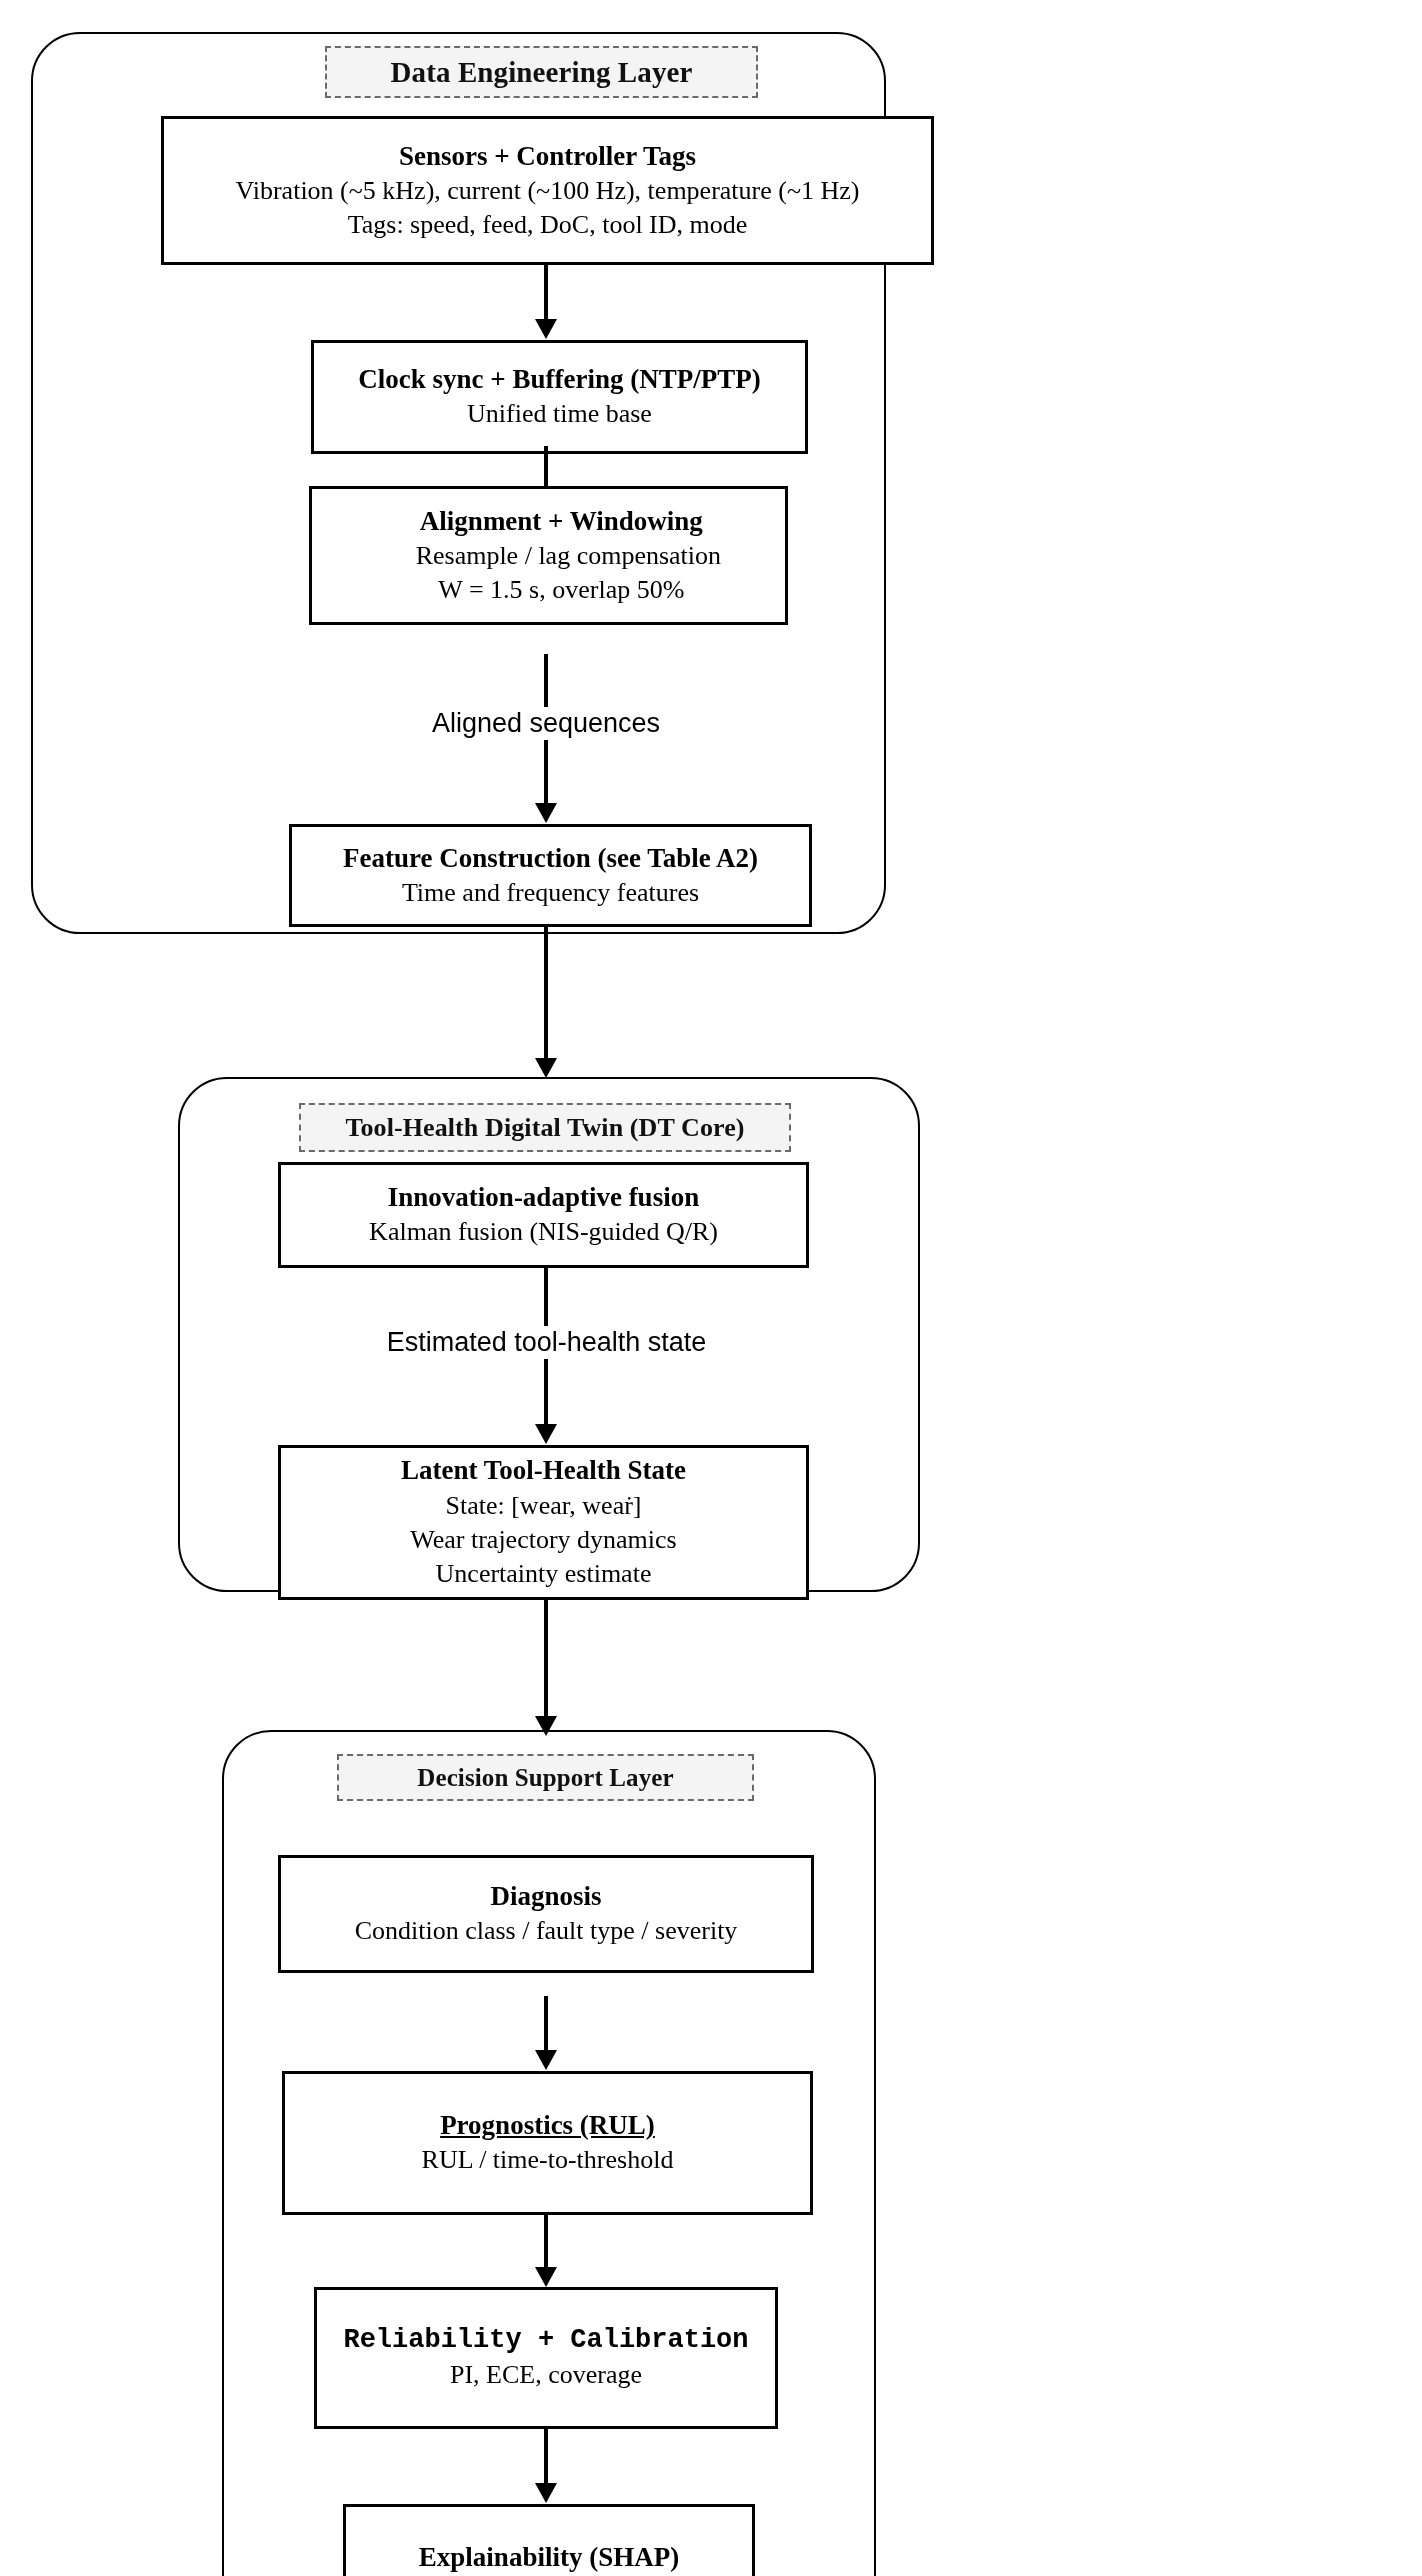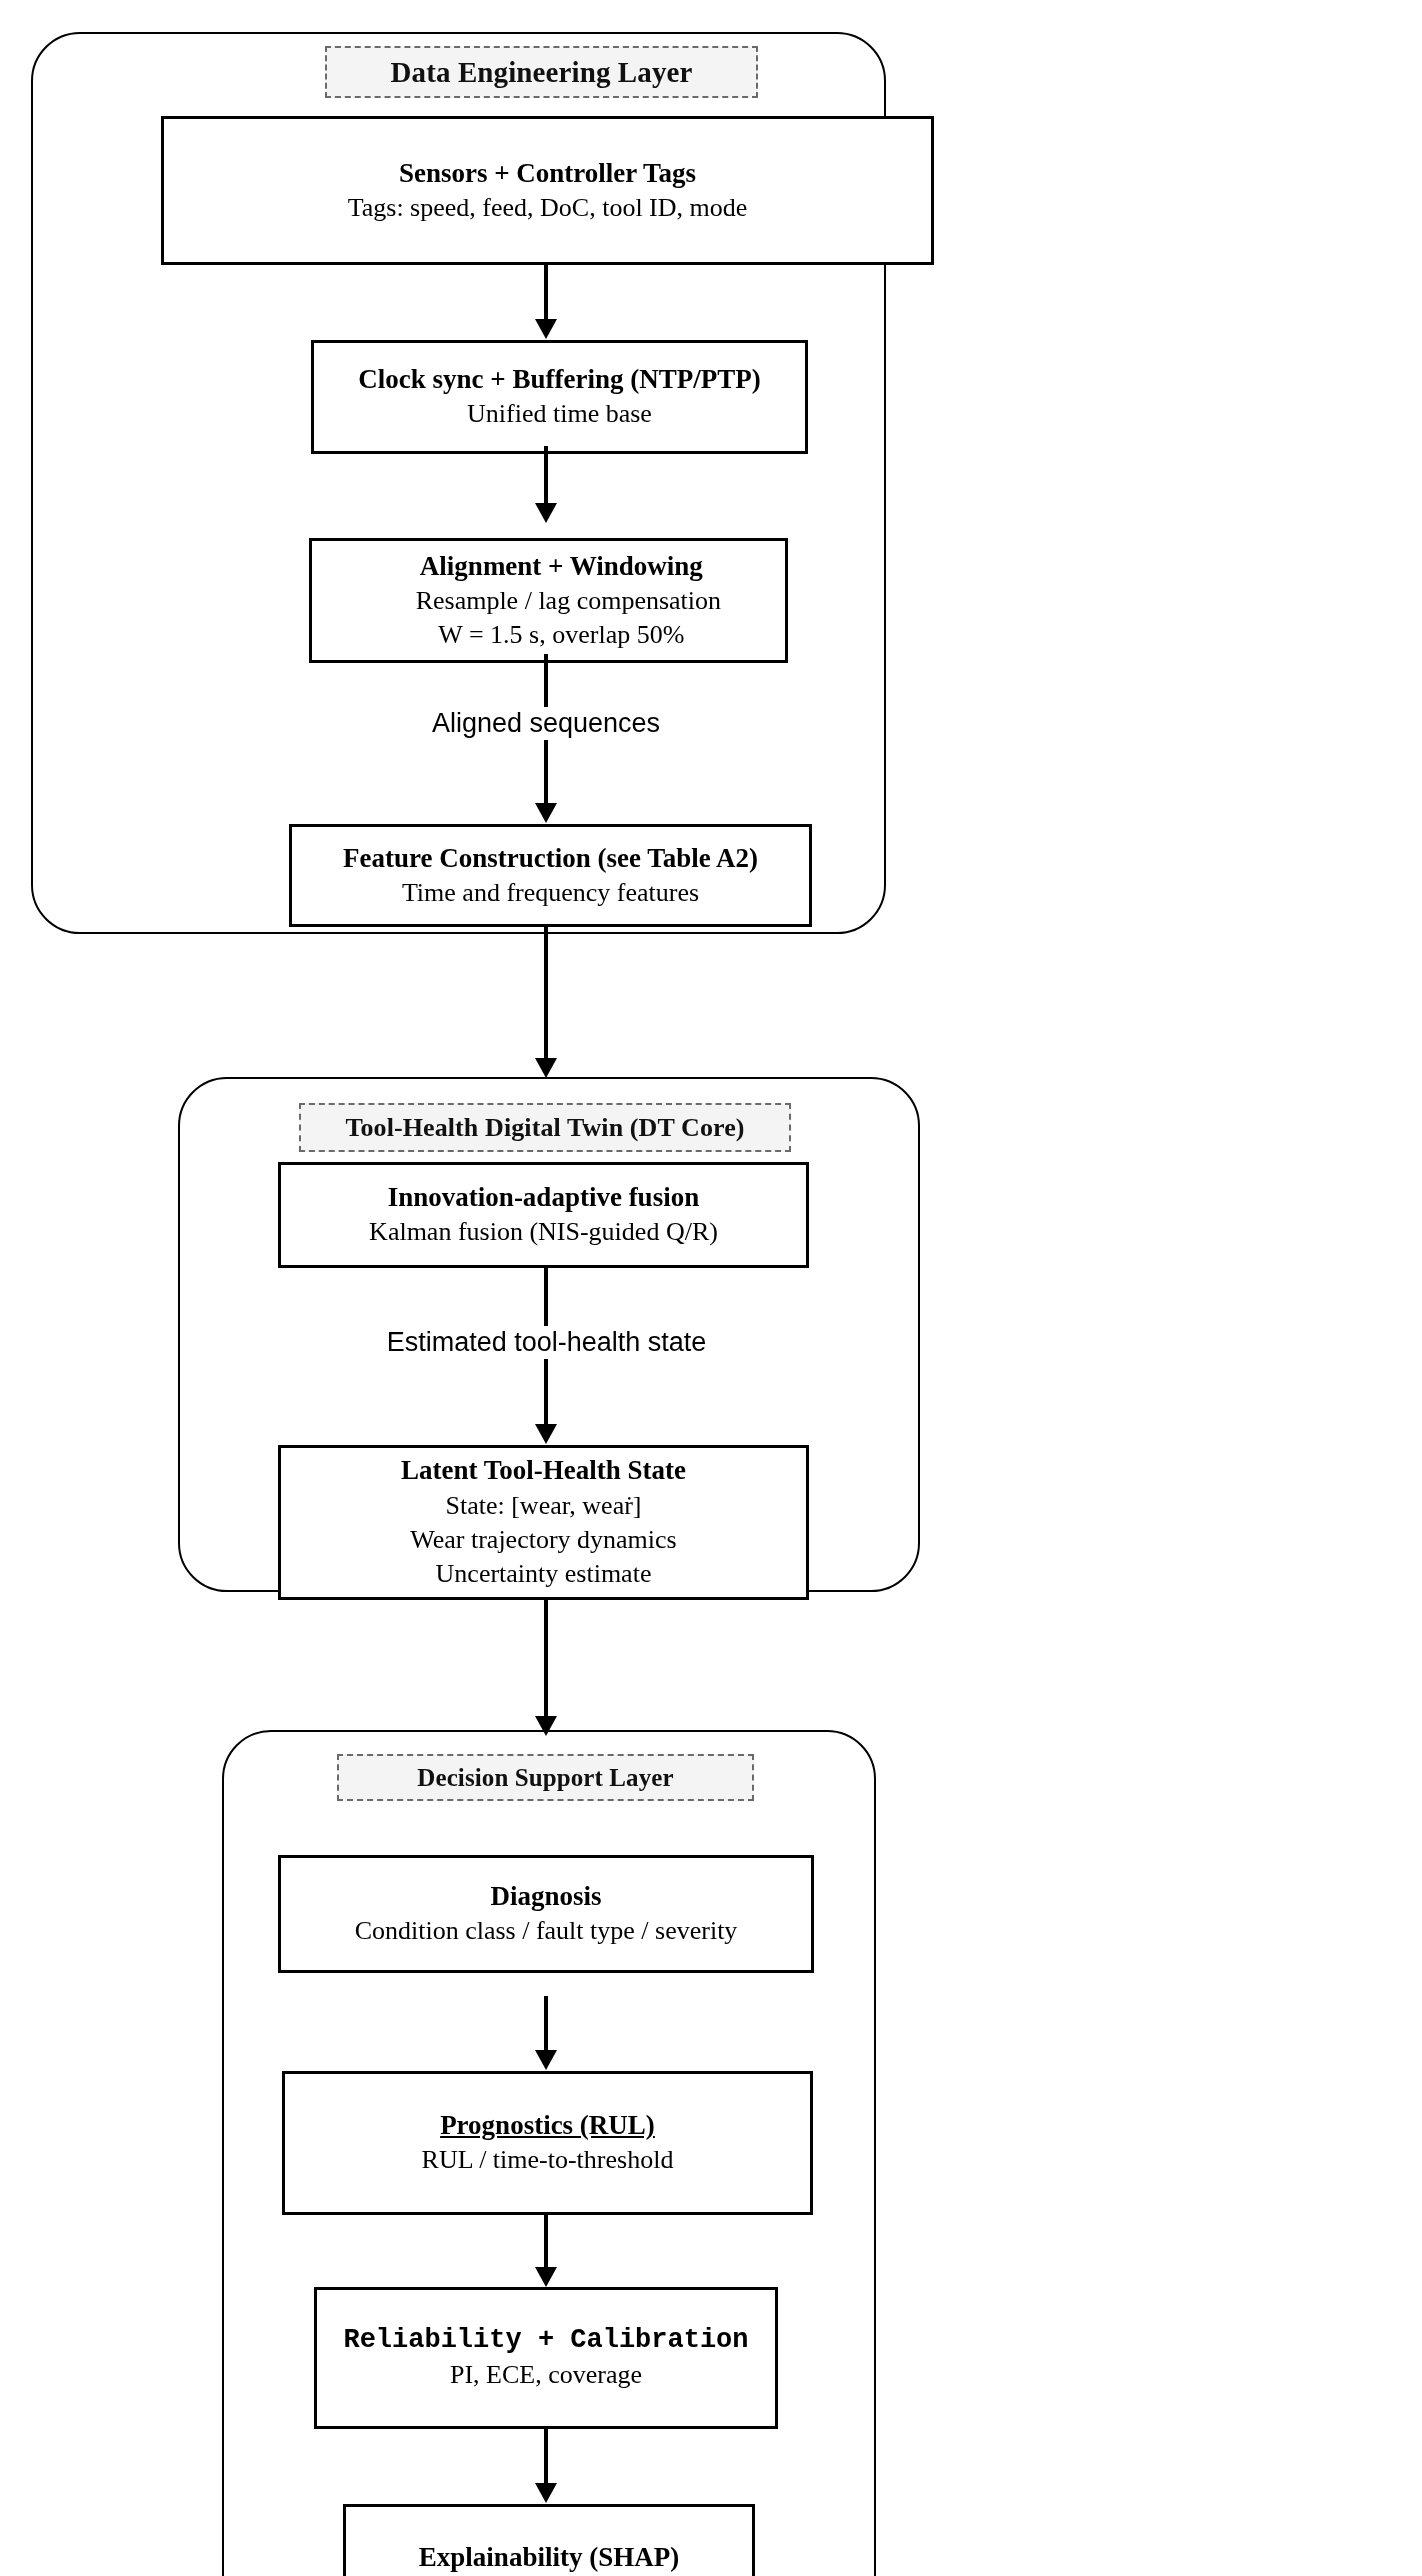--- a/index.html
+++ b/index.html
@@ -117,39 +117,40 @@
 <div class="figure">
 
   <div class="layer-container" style="left:31px; top:32px; width:855px; height:902px;"></div>
 
   <div class="layer-title" style="left:325px; top:46px; width:433px; height:52px; font-size:29px;">
     <span>Data Engineering Layer</span>
   </div>
 
   <div class="node" style="left:161px; top:116px; width:773px; height:149px;">
     <div class="title" style="font-size:27px;">Sensors + Controller Tags</div>
+    <div class="sub" style="font-size:26px;">Vibration (~5 kHz), current (~100 Hz), temperature (~1 Hz)</div>
     <div class="sub" style="font-size:26px;">Tags: speed, feed, DoC, tool ID, mode</div>
   </div>
 
   <div class="edge" style="left:546px; top:265px; height:75px;">
     <div class="shaft" style="height:54px;"></div>
     <div class="head" style="top:54px;"></div>
   </div>
 
   <div class="node" style="left:287px; top:340px; width:497px; height:114px;margin-left:24px;">
     <div class="title" style="font-size:27px;">Clock sync + Buffering (NTP/PTP)</div>
     <div class="sub" style="font-size:26px;">Unified time base</div>
   </div>
 
   <div class="edge" style="left:546px; top:446px; height:77px;">
     <div class="shaft" style="height:57px;"></div>
     <div class="head" style="top:57px;"></div>
   </div>
 
-  <div class="node" style="left:309px; top:538px; width:479px; height:125px;padding-left:37px;">
+  <div class="node" style="left:309px; top:486px; width:479px; height:139px;padding-left:37px;">
     <div class="title" style="font-size:27px;">Alignment + Windowing</div>
     <div class="sub" style="font-size:26px;margin-left:14px;">Resample / lag compensation</div>
     <div class="sub" style="font-size:26px;">W = 1.5 s, overlap 50%</div>
   </div>
 
   <div class="edge" style="left:546px; top:654px; height:170px;">
     <div class="shaft" style="height:149px;"></div>
     <div class="head" style="top:149px;"></div>
   </div>
   <div class="edge-label" style="left:420px; top:707px; width:252px; font-size:27px;">

